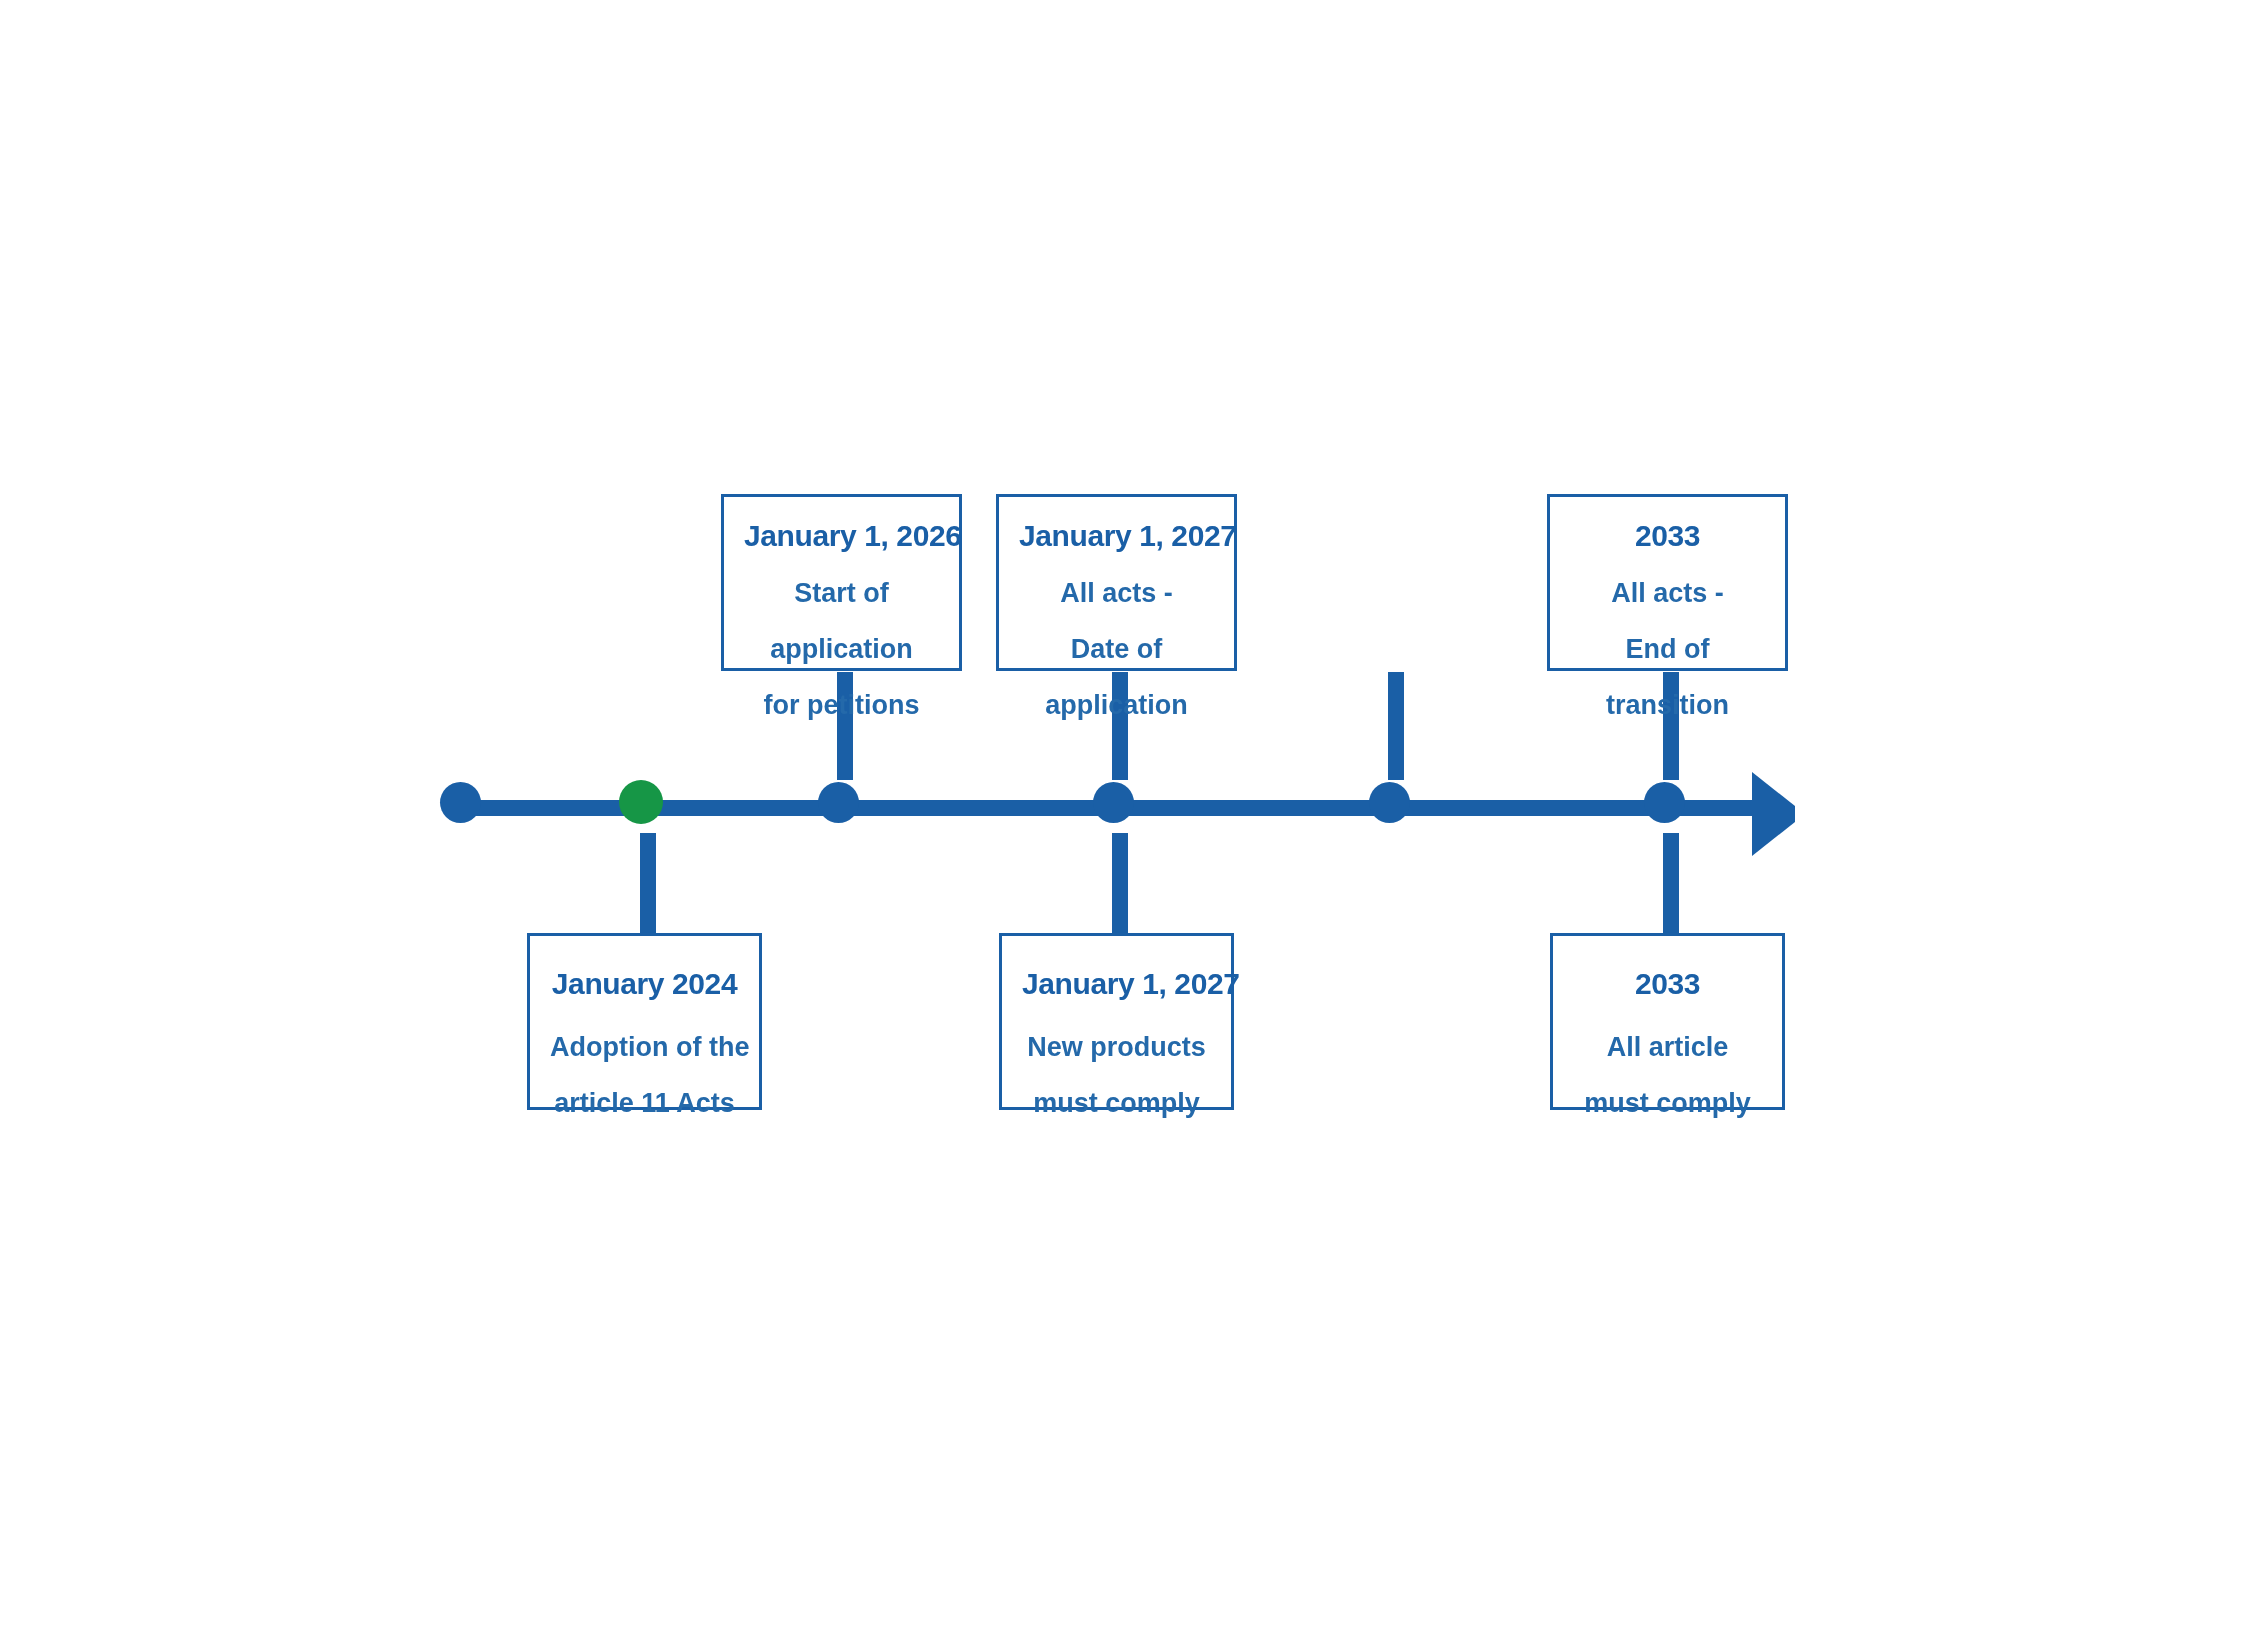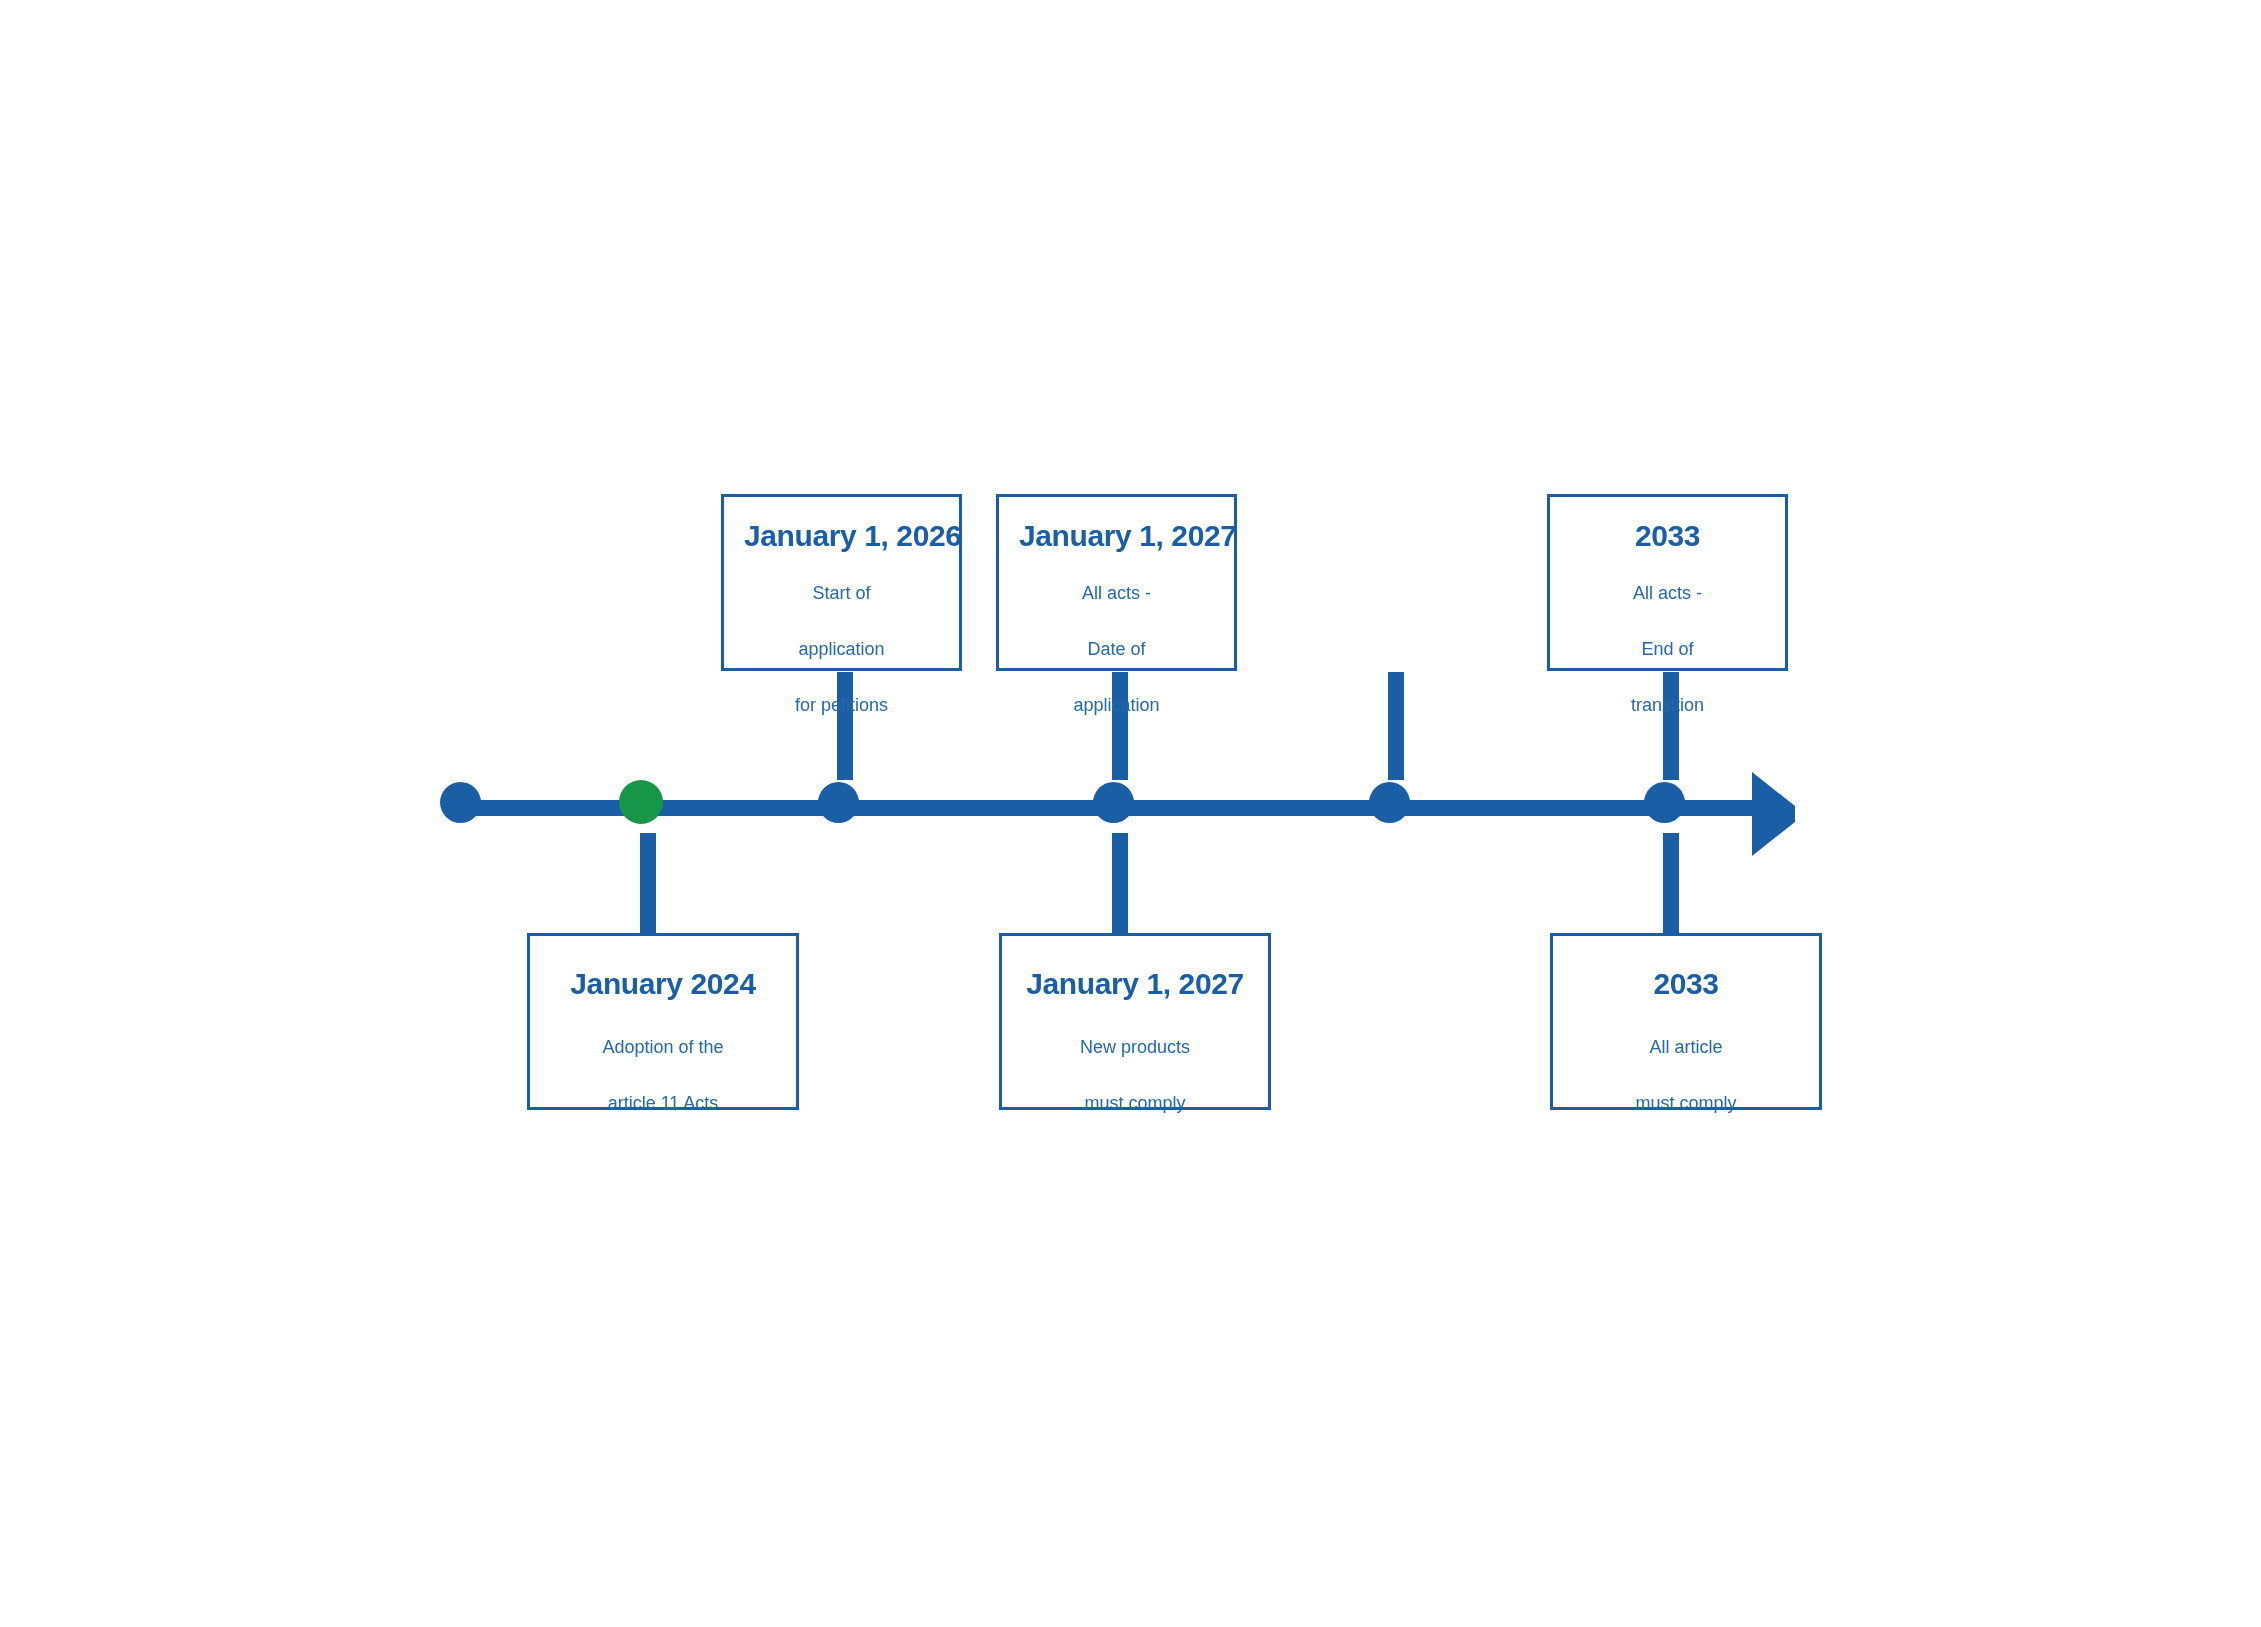--- a/index.html
+++ b/index.html
@@ -64,36 +64,36 @@
     top: 462px;
     width: 241px; height: 177px;
     border: 3.8px solid var(--primary-blue, #1a5fa6);
     background: var(--background, #fff);
     text-align: center;
     padding-top: 7.6px;
     z-index: 2;
   }
   .box.below {
     top: 901px;
-    width: 272px;
+    width: 235px;
     padding-top: 16.7px;
     text-align: center;
   }
   .box .title {
     font-size: 30px;
     font-weight: bold;
     line-height: 38px;
     color: var(--primary-blue, #1a5fa6);
     letter-spacing: -0.4px;
     white-space: nowrap;
   }
   .box.below .title { margin-bottom: 10.6px; }
   .box .bodyline {
-    font-size: 18px;
-    font-weight: normal;
+    font-size: 27px;
+    font-weight: bold;
     line-height: 36px;
     color: var(--body-blue, #2469aa);
     white-space: nowrap;
   }
 </style>
 </head>
 <body>
 
 <div class="canvas">
 

